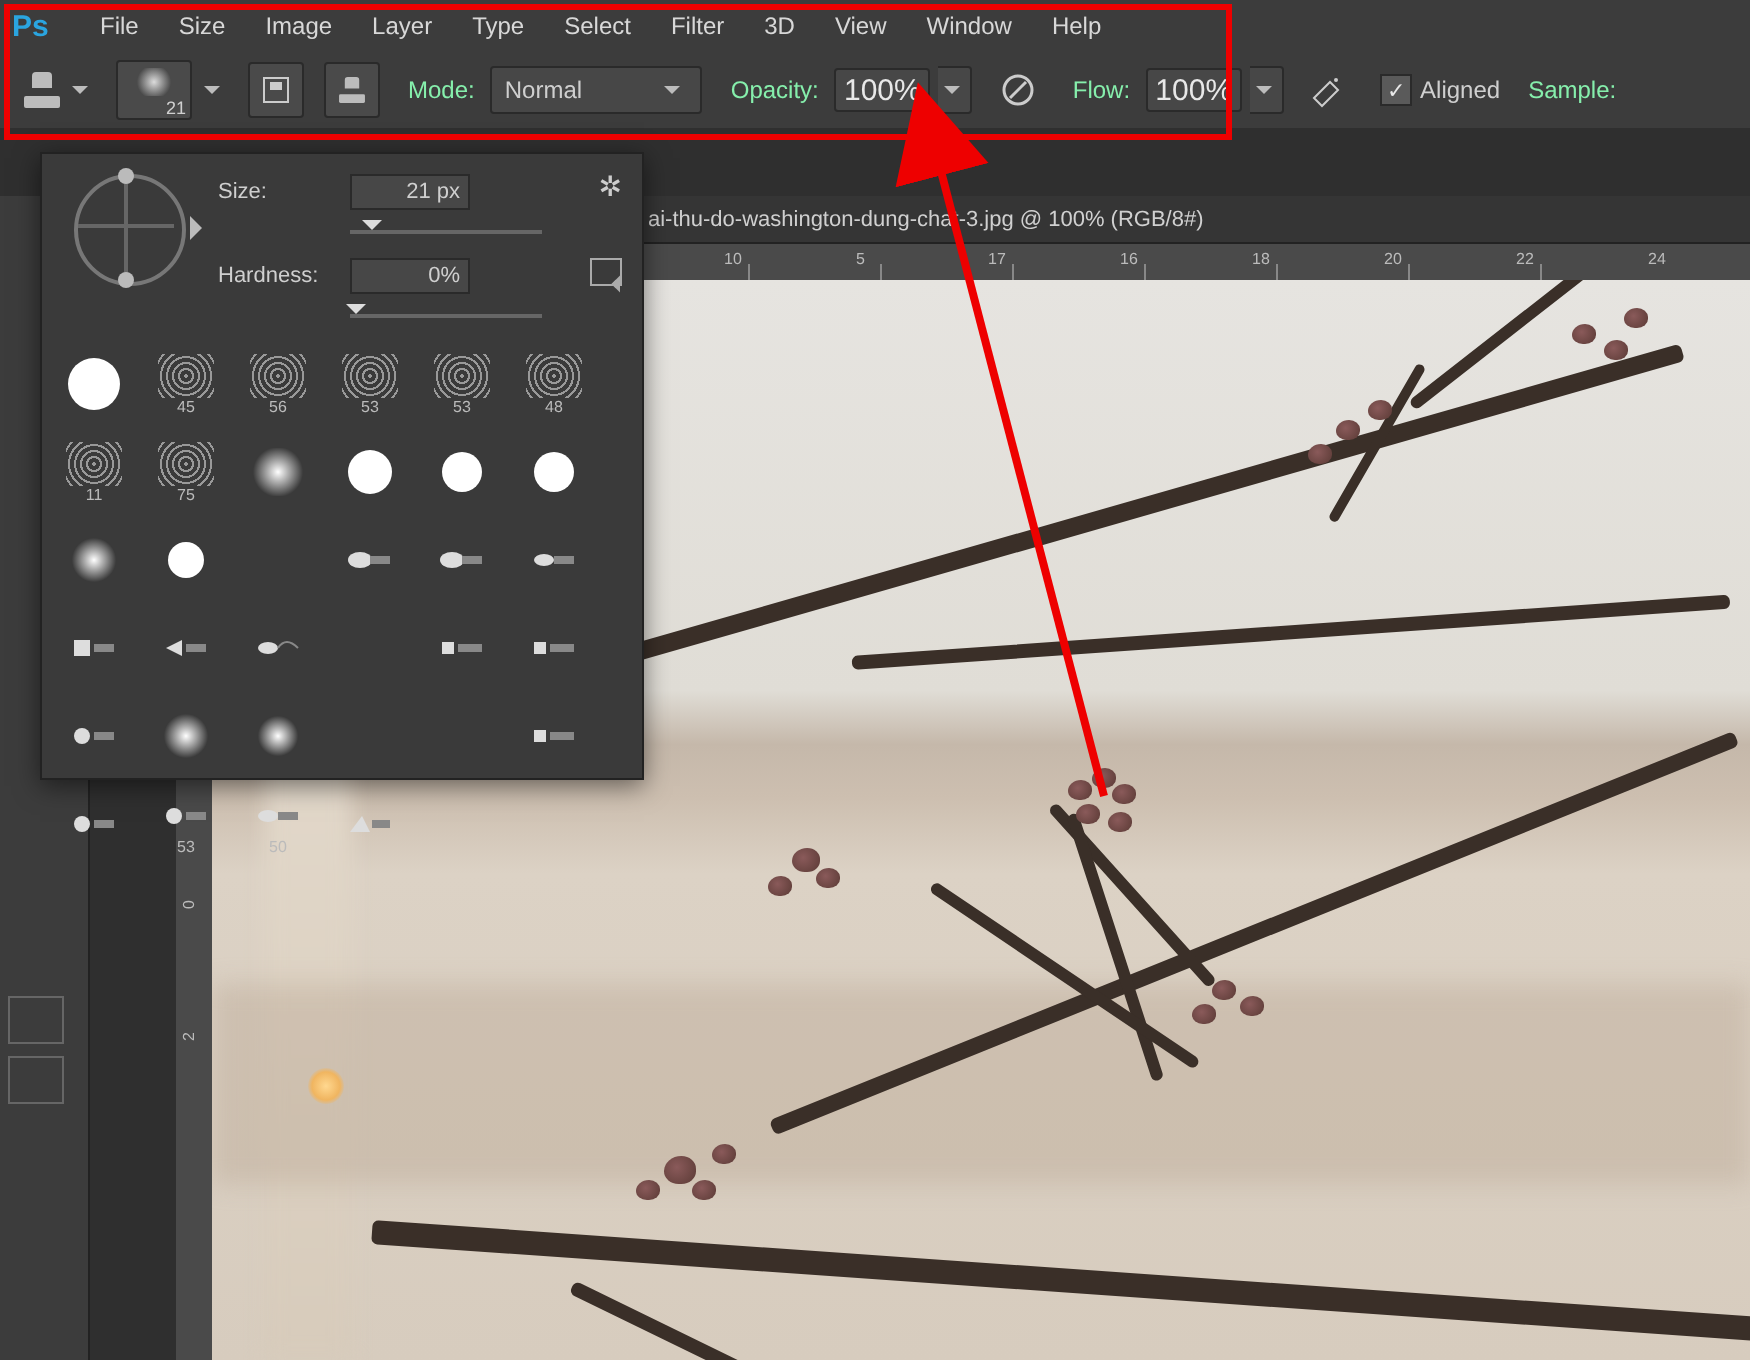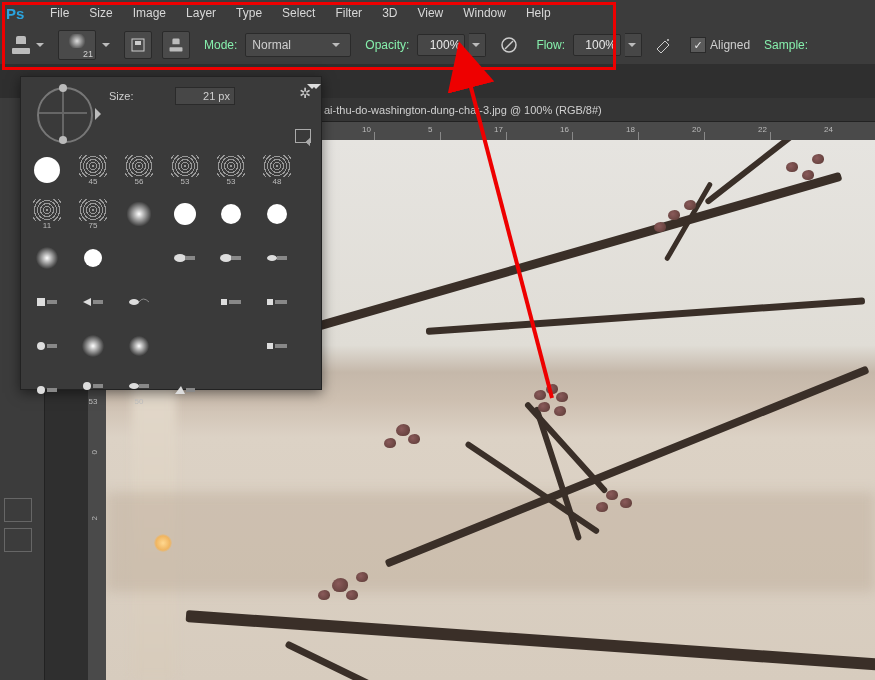--- a/index.html
+++ b/index.html
@@ -11,35 +11,35 @@
 .stamp-ico:before{content:"";position:absolute;left:4px;top:0;width:10px;height:8px;background:#bcbcbc;border-radius:2px 2px 0 0}
 .stamp-ico:after{content:"";position:absolute;left:0;bottom:0;width:18px;height:6px;background:#bcbcbc;border-radius:1px}
 .dd-arrow{display:inline-block;width:8px;margin:0 4px 0 2px}
 .dd-arrow:after{content:"";display:block;border:4px solid transparent;border-top-color:#bcbcbc;margin-top:3px}
 .brush-preview{width:36px;height:28px;background:#4a4a4a;border:1px solid #2a2a2a;border-radius:2px;position:relative;margin-left:6px}
 .brush-preview .circ{position:absolute;left:8px;top:3px;width:20px;height:14px;background:radial-gradient(circle,#dcdcdc 0%,rgba(220,220,220,0)70%)}
 .brush-preview .num{position:absolute;right:2px;bottom:0;font-size:9px;color:#d0d0d0}
 .icon-btn{width:26px;height:26px;background:#4a4a4a;border:1px solid #2a2a2a;border-radius:2px;margin-left:6px;display:flex;align-items:center;justify-content:center}
 .lbl{margin:0 4px 0 10px;color:#86efac}
 .select-box{height:22px;background:#474747;border:1px solid #2a2a2a;display:flex;align-items:center;padding:0 6px;border-radius:2px}
-.num-box{width:38px;height:20px;background:#474747;border:1px solid #2a2a2a;border-radius:2px;display:flex;align-items:center;justify-content:flex-end;padding:0 4px;color:#e8e8e8;font-size:12px}
+.num-box{width:38px;height:20px;background:#474747;border:1px solid #2a2a2a;border-radius:2px;display:flex;align-items:center;justify-content:flex-end;padding:0 4px;color:#e8e8e8;font-size:15px}
 .chev-btn{width:16px;height:22px;background:#474747;border:1px solid #2a2a2a;border-left:none;border-radius:0 2px 2px 0;display:flex;align-items:center;justify-content:center}
 .chk{display:flex;align-items:center;margin-left:10px;gap:4px}
 .chk .box{width:14px;height:14px;background:#5a5a5a;border:1px solid #2a2a2a;display:flex;align-items:center;justify-content:center;color:#e8e8e8;font-size:11px}
 .highlight1{position:absolute;left:2px;top:2px;width:608px;height:62px;border:3px solid #e00;z-index:100;pointer-events:none}
 .brush-panel{position:absolute;left:20px;top:76px;width:300px;height:312px;background:#3a3a3a;border:1px solid #222;z-index:20;box-shadow:0 3px 12px rgba(0,0,0,.5)}
 .bp-top{display:flex;padding:8px 10px 4px 10px;gap:6px}
 .angle-widget{width:68px;height:58px;position:relative}
 .angle-widget .ring{position:absolute;left:6px;top:2px;width:52px;height:52px;border:2px solid #777;border-radius:50%}
 .angle-widget .cross{position:absolute;left:31px;top:4px;width:2px;height:48px;background:#666}
 .angle-widget .crossh{position:absolute;left:8px;top:27px;width:48px;height:2px;background:#666}
 .angle-widget .dot1{position:absolute;left:28px;top:-1px;width:8px;height:8px;background:#bbb;border-radius:50%}
 .angle-widget .dot2{position:absolute;left:28px;bottom:-1px;width:8px;height:8px;background:#bbb;border-radius:50%}
 .angle-widget .tri{position:absolute;right:-8px;top:23px;border:6px solid transparent;border-left-color:#bbb}
-.bp-sliders{flex:1;display:flex;gap:4px;margin-left:4px}
+.bp-sliders{flex:1;display:flex;flex-direction:column;gap:4px;margin-left:4px}
 .bp-row{display:flex;align-items:center;height:22px}
 .bp-row .l{width:66px;font-size:11px}
 .bp-row .v{width:60px;height:18px;background:#474747;border:1px solid #2a2a2a;text-align:right;padding:0 4px;font-size:11px;box-sizing:border-box;line-height:16px}
 .slider{position:relative;height:14px;margin-top:-2px}
 .slider:before{content:"";position:absolute;left:66px;right:40px;top:6px;height:2px;background:#666}
 .slider .thumb{position:absolute;top:1px;width:0;height:0;border:5px solid transparent;border-top-color:#ddd}
 .gear{position:absolute;right:10px;top:8px;color:#ccc;font-size:14px}
 .pop-ico{position:absolute;right:10px;top:52px;width:14px;height:12px;border:1px solid #aaa}
 .pop-ico:after{content:"";position:absolute;right:-3px;bottom:-3px;border:3px solid transparent;border-top-color:#aaa;border-left-color:#aaa;transform:rotate(-45deg)}
 .bp-grid{padding:6px 8px 2px 8px;display:flex;flex-wrap:wrap;gap:10px}
@@ -227,20 +227,24 @@
         <div class="tri"></div>
     </div>
     <div class="bp-sliders">
       <div class="bp-row">
         <span class="l">Size:</span>
         <span class="v">21 px</span>
       </div>
       <div class="slider">
           <div class="thumb" style="left:72px"></div>
         </div>
+      <div class="bp-row">
+        <span class="l">Hardness:</span>
+        <span class="v">0%</span>
+      </div>
       <div class="slider">
           <div class="thumb" style="left:64px"></div>
         </div>
     </div>
   </div>
   <div class="bp-grid">
     <div class="br">
         <div class="swatch hard" style="width:26px;height:26px"></div>
       </div>
     <div class="br">

